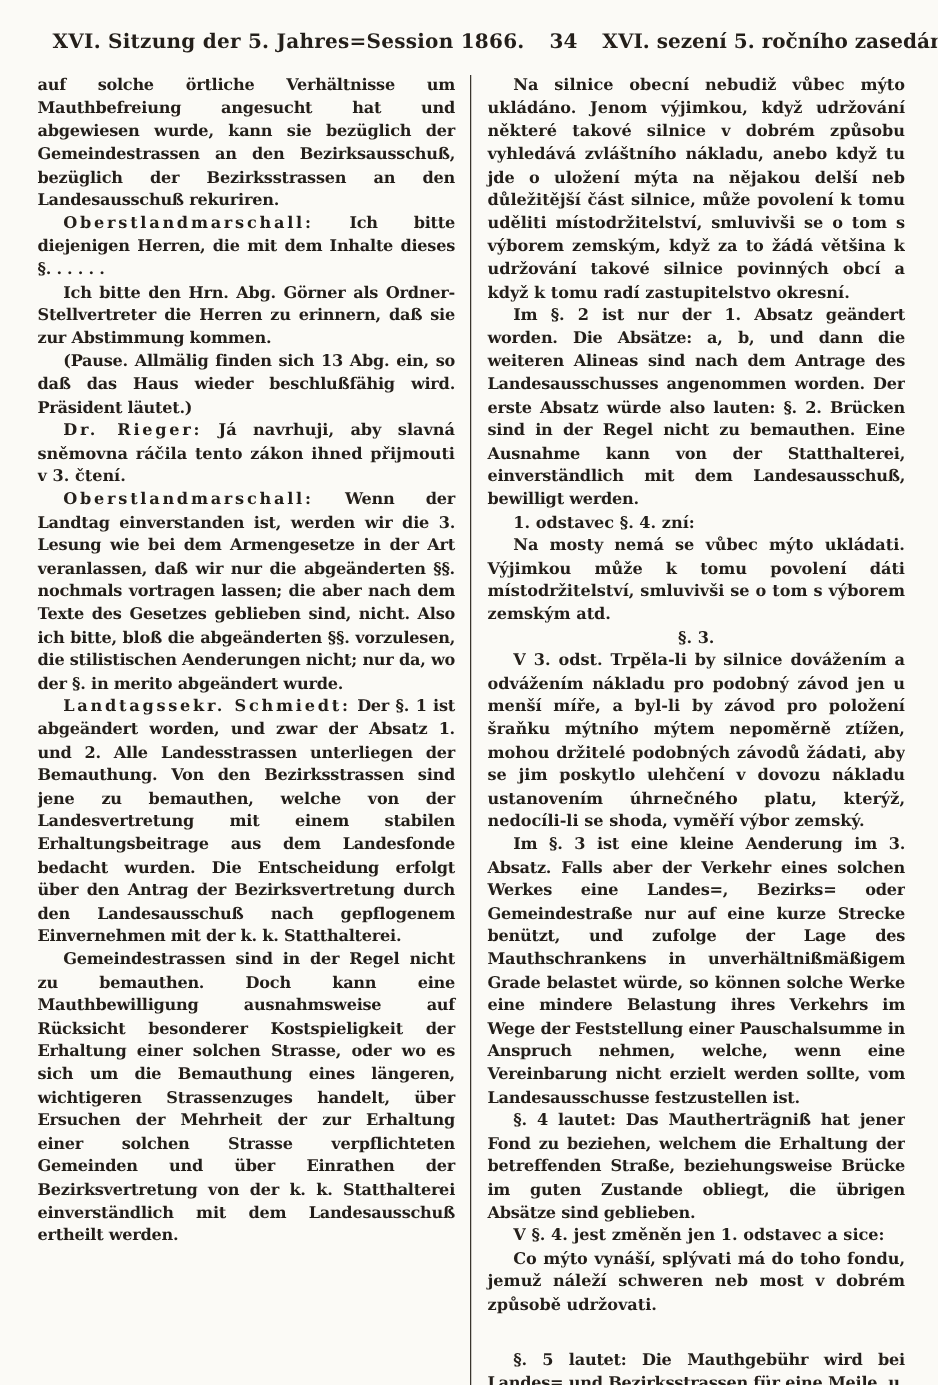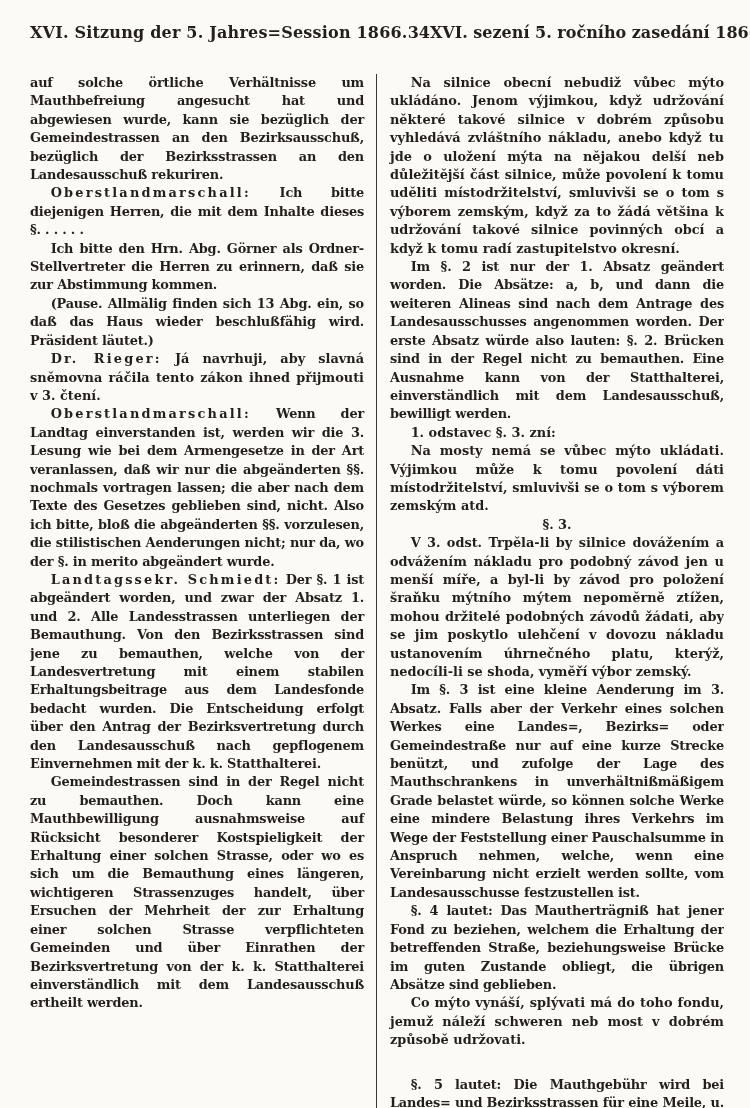--- a/index.html
+++ b/index.html
@@ -18,31 +18,31 @@
   .page{
     box-sizing:border-box;
     width:750px;height:1108px;
     padding:20px 26px 0 30px;
     display:flex;flex-direction:column;
     overflow:hidden;
   }
   .page-header{
     display:flex;align-items:flex-end;
     font-size:16px;line-height:22px;
-    margin:2px 0 16px 0;
+    margin:2px 0 16px 12px;
     white-space:nowrap;
+    gap:20px;
   }
   .page-header .h-left{flex:1 1 0;text-align:center;font-weight:bold;letter-spacing:0.2px;}
   .page-header .h-num{width:46px;text-align:center;font-weight:bold;}
   .page-header .h-right{flex:1 1 0;text-align:center;font-weight:700;}
   .columns{
     flex:1 1 auto;
     display:flex;align-items:stretch;
     overflow:hidden;
-    margin-top:14px;
   }
   .col{
     flex:1 1 0;
     font-size:12.9px;line-height:18.4px;
     text-align:justify;
   }
   .col-left{padding-right:12px;}
   .col-right{padding-left:13px;}
   .col-divider{width:1px;background:var(--divider);flex:0 0 1px;}
   p{margin:0;}
@@ -73,24 +73,25 @@
         <p class="de indent">(Pause. Allmälig finden sich 13 Abg. ein, so daß das Haus wieder beschlußfähig wird. Präsident läutet.)</p>
         <p class="cs indent"><span class="speaker">Dr. Rieger:</span> Já navrhuji, aby slavná sněmovna ráčila tento zákon ihned přijmouti v 3. čtení.</p>
         <p class="de indent"><span class="speaker">Oberstlandmarschall:</span> Wenn der Landtag einverstanden ist, werden wir die 3. Lesung wie bei dem Armengesetze in der Art veranlassen, daß wir nur die abgeänderten §§. nochmals vortragen lassen; die aber nach dem Texte des Gesetzes geblieben sind, nicht. Also ich bitte, bloß die abgeänderten §§. vorzulesen, die stilistischen Aenderungen nicht; nur da, wo der §. in merito abgeändert wurde.</p>
         <p class="de indent"><span class="speaker">Landtagssekr. Schmiedt:</span> Der §. 1 ist abgeändert worden, und zwar der Absatz 1. und 2. Alle Landesstrassen unterliegen der Bemauthung. Von den Bezirksstrassen sind jene zu bemauthen, welche von der Landesvertretung mit einem stabilen Erhaltungsbeitrage aus dem Landesfonde bedacht wurden. Die Entscheidung erfolgt über den Antrag der Bezirksvertretung durch den Landesausschuß nach gepflogenem Einvernehmen mit der k. k. Statthalterei.</p>
         <p class="de indent">Gemeindestrassen sind in der Regel nicht zu bemauthen. Doch kann eine Mauthbewilligung ausnahmsweise auf Rücksicht besonderer Kostspieligkeit der Erhaltung einer solchen Strasse, oder wo es sich um die Bemauthung eines längeren, wichtigeren Strassenzuges handelt, über Ersuchen der Mehrheit der zur Erhaltung einer solchen Strasse verpflichteten Gemeinden und über Einrathen der Bezirksvertretung von der k. k. Statthalterei einverständlich mit dem Landesausschuß ertheilt werden.</p>
       </div>
     <div class="col-divider"></div>
     <div class="col col-right">
         <p class="cs indent">Na silnice obecní nebudiž vůbec mýto ukládáno. Jenom výjimkou, když udržování některé takové silnice v dobrém způsobu vyhledává zvláštního nákladu, anebo když tu jde o uložení mýta na nějakou delší neb důležitější část silnice, může povolení k tomu uděliti místodržitelství, smluvivši se o tom s výborem zemským, když za to žádá většina k udržování takové silnice povinných obcí a když k tomu radí zastupitelstvo okresní.</p>
         <p class="de indent">Im §. 2 ist nur der 1. Absatz geändert worden. Die Absätze: a, b, und dann die weiteren Alineas sind nach dem Antrage des Landesausschusses angenommen worden. Der erste Absatz würde also lauten: §. 2. Brücken sind in der Regel nicht zu bemauthen. Eine Ausnahme kann von der Statthalterei, einverständlich mit dem Landesausschuß, bewilligt werden.</p>
-        <p class="cs indent">1. odstavec §. 3. zní:</p>
+        <p class="cs indent">1. odstavec §. 4. zní:</p>
         <p class="cs indent">Na mosty nemá se vůbec mýto ukládati. Výjimkou může k tomu povolení dáti místodržitelství, smluvivši se o tom s výborem zemským atd.</p>
         <p class="cs center">§. 3.</p>
         <p class="cs indent">V 3. odst. Trpěla-li by silnice dovážením a odvážením nákladu pro podobný závod jen u menší míře, a byl-li by závod pro položení šraňku mýtního mýtem nepoměrně ztížen, mohou držitelé podobných závodů žádati, aby se jim poskytlo ulehčení v dovozu nákladu ustanovením úhrnečného platu, kterýž, nedocíli-li se shoda, vyměří výbor zemský.</p>
         <p class="de indent">Im §. 3 ist eine kleine Aenderung im 3. Absatz. Falls aber der Verkehr eines solchen Werkes eine Landes=, Bezirks= oder Gemeindestraße nur auf eine kurze Strecke benützt, und zufolge der Lage des Mauthschrankens in unverhältnißmäßigem Grade belastet würde, so können solche Werke eine mindere Belastung ihres Verkehrs im Wege der Feststellung einer Pauschalsumme in Anspruch nehmen, welche, wenn eine Vereinbarung nicht erzielt werden sollte, vom Landesausschusse festzustellen ist.</p>
         <p class="de indent">§. 4 lautet: Das Mautherträgniß hat jener Fond zu beziehen, welchem die Erhaltung der betreffenden Straße, beziehungsweise Brücke im guten Zustande obliegt, die übrigen Absätze sind geblieben.</p>
+        <p class="cs indent">V §. 4. jest změněn jen 1. odstavec a sice:</p>
         <p class="cs indent">Co mýto vynáší, splývati má do toho fondu, jemuž náleží schweren neb most v dobrém způsobě udržovati.</p>
         <p class="de indent gap">§. 5 lautet: Die Mauthgebühr wird bei Landes= und Bezirksstrassen für eine Meile, u. z. von einem Zugthiere in der Bespannung mit 3 Kreuzer, von einem Stück schweren Triebviehs oder Zugviehes außer der Bespannung mit 2 kr., von einem Stück leichten Triebviehs mit einem halben Kreuzer bemessen. Jenes Vieh, welches getragen oder gefahren wird, unterliegt nicht der Mauth.</p>
       </div>
   </div>
 
 </div>
 
 </body></html>

